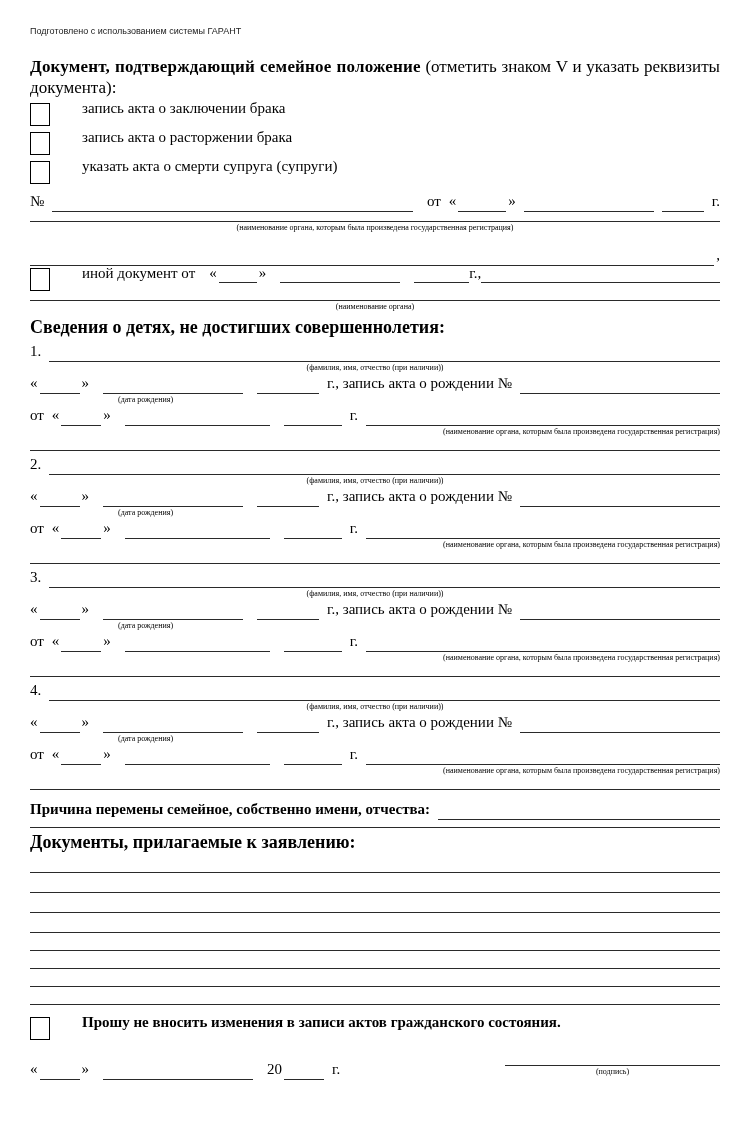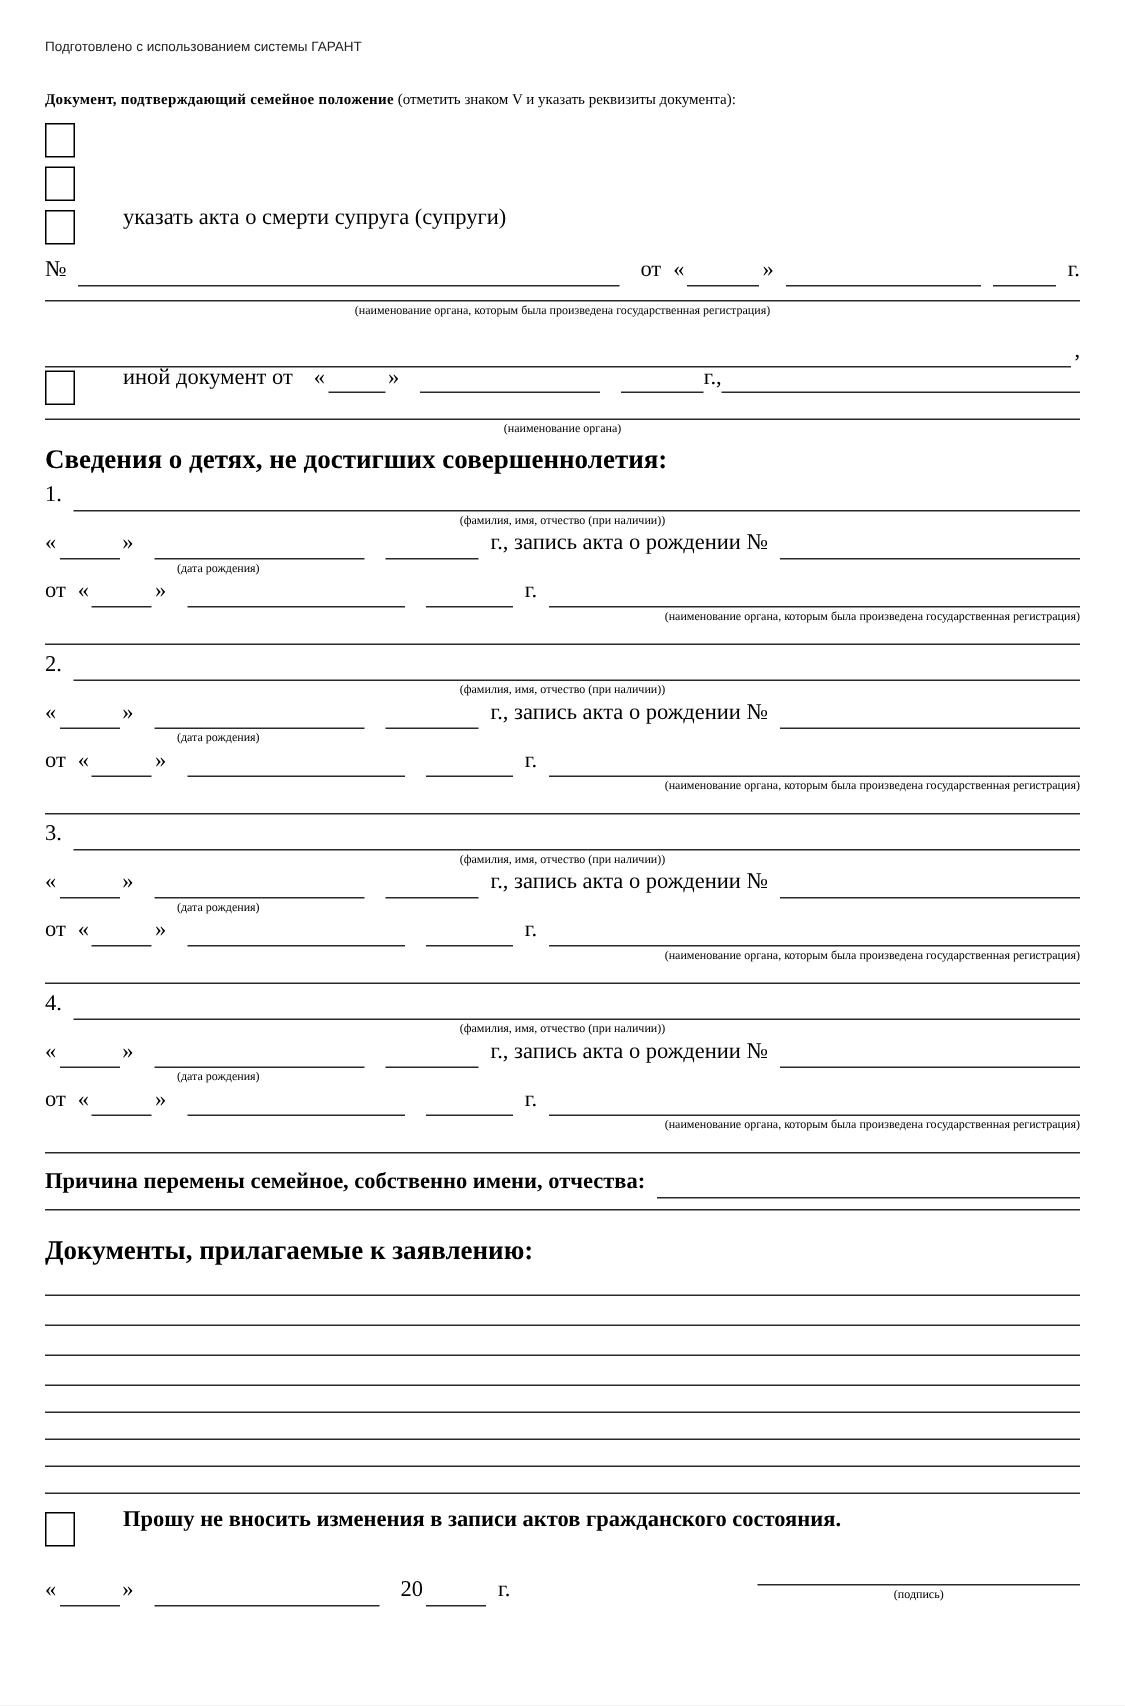--- a/index.html
+++ b/index.html
@@ -3,21 +3,21 @@
 <meta charset="utf-8">
 <style>
   html,body{margin:0;padding:0;background:#e8e8e8;}
   .page{
     width:750px;height:1137px;margin:0 auto;background:#ffffff;
     box-sizing:border-box;padding:26px 30px 0 30px;overflow:hidden;
     font-family:"Liberation Serif","DejaVu Serif",serif;color:#000;font-size:15px;
     position:relative;
   }
   .note{font-family:"Liberation Sans","DejaVu Sans",sans-serif;font-size:9px;color:#222;margin:0 0 20px 0;}
-  .title{margin:0 0 2px 0;text-align:justify;font-size:10px;line-height:21px;}
+  .title{margin:0 0 2px 0;text-align:justify;font-size:17px;line-height:21px;}
   .title b{letter-spacing:.2px;}
   .row{display:flex;align-items:baseline;line-height:20px;}
   .row > * + *{margin-left:8px;}
   .g0{margin-left:2px !important;}
   .g14{margin-left:14px !important;}
   .lbl{white-space:nowrap;}
   .bl{display:inline-block;border-bottom:1px solid #2a2a2a;white-space:pre;}
   .grow{flex:1 1 auto;}
   .w38{width:38px;}.w40{width:40px;}.w42{width:42px;}.w48{width:48px;}
   .w55{width:55px;}.w58{width:58px;}.w62{width:62px;}
@@ -36,42 +36,44 @@
   .dob{margin-left:88px;}
   .numrow{margin-top:4px;height:24px;}
   .linecap{margin-top:6px;}
   .comma-row{margin-top:12px;height:20px;}
   .heading{font-weight:bold;font-size:18px;margin-top:4px;line-height:22px;}
   .entry{margin-top:3px;}
   .entry .cont{margin-top:13px;}
   .reason-row{margin-top:9px;height:24px;}
   .reason-row .lbl-b{font-weight:bold;white-space:nowrap;}
   .fullline{margin-top:4px;}
-  .attach-heading{margin-top:15px;}
+  .attach-heading{margin-top:3px;}
   .rule{height:19px;border-bottom:1px solid #2a2a2a;}
   .ruleB{height:17px;border-bottom:1px solid #2a2a2a;}
   .req-row{margin-top:9px;height:28px;}
   .req-row .lbl-b{font-weight:bold;margin-left:32px;white-space:nowrap;}
   .footer{margin-top:17px;display:flex;justify-content:space-between;align-items:flex-start;}
   .sig{width:215px;margin-top:6px;}
 </style>
 </head>
 <body>
 
 <div class="page">
 
   <p class="note">Подготовлено с использованием системы ГАРАНТ</p>
 
   <p class="title"><b>Документ, подтверждающий семейное положение</b> <span>(отметить знаком V и указать реквизиты документа):</span></p>
 
   <div class="cbrow">
     <span class="cb"></span>
-  </div>
-  <div class="cbrow">
-    <span class="cb"></span>
+    <span class="lbl-opt">запись акта о заключении брака</span>
+  </div>
+  <div class="cbrow">
+    <span class="cb"></span>
+    <span class="lbl-opt">запись акта о расторжении брака</span>
   </div>
   <div class="cbrow">
     <span class="cb"></span>
     <span class="lbl-opt">указать акта о смерти супруга (супруги)</span>
   </div>
 
   <div class="row numrow">
     <span class="lbl">№</span>
     <span class="bl grow">&nbsp;</span>
     <span class="lbl g14">от</span>

